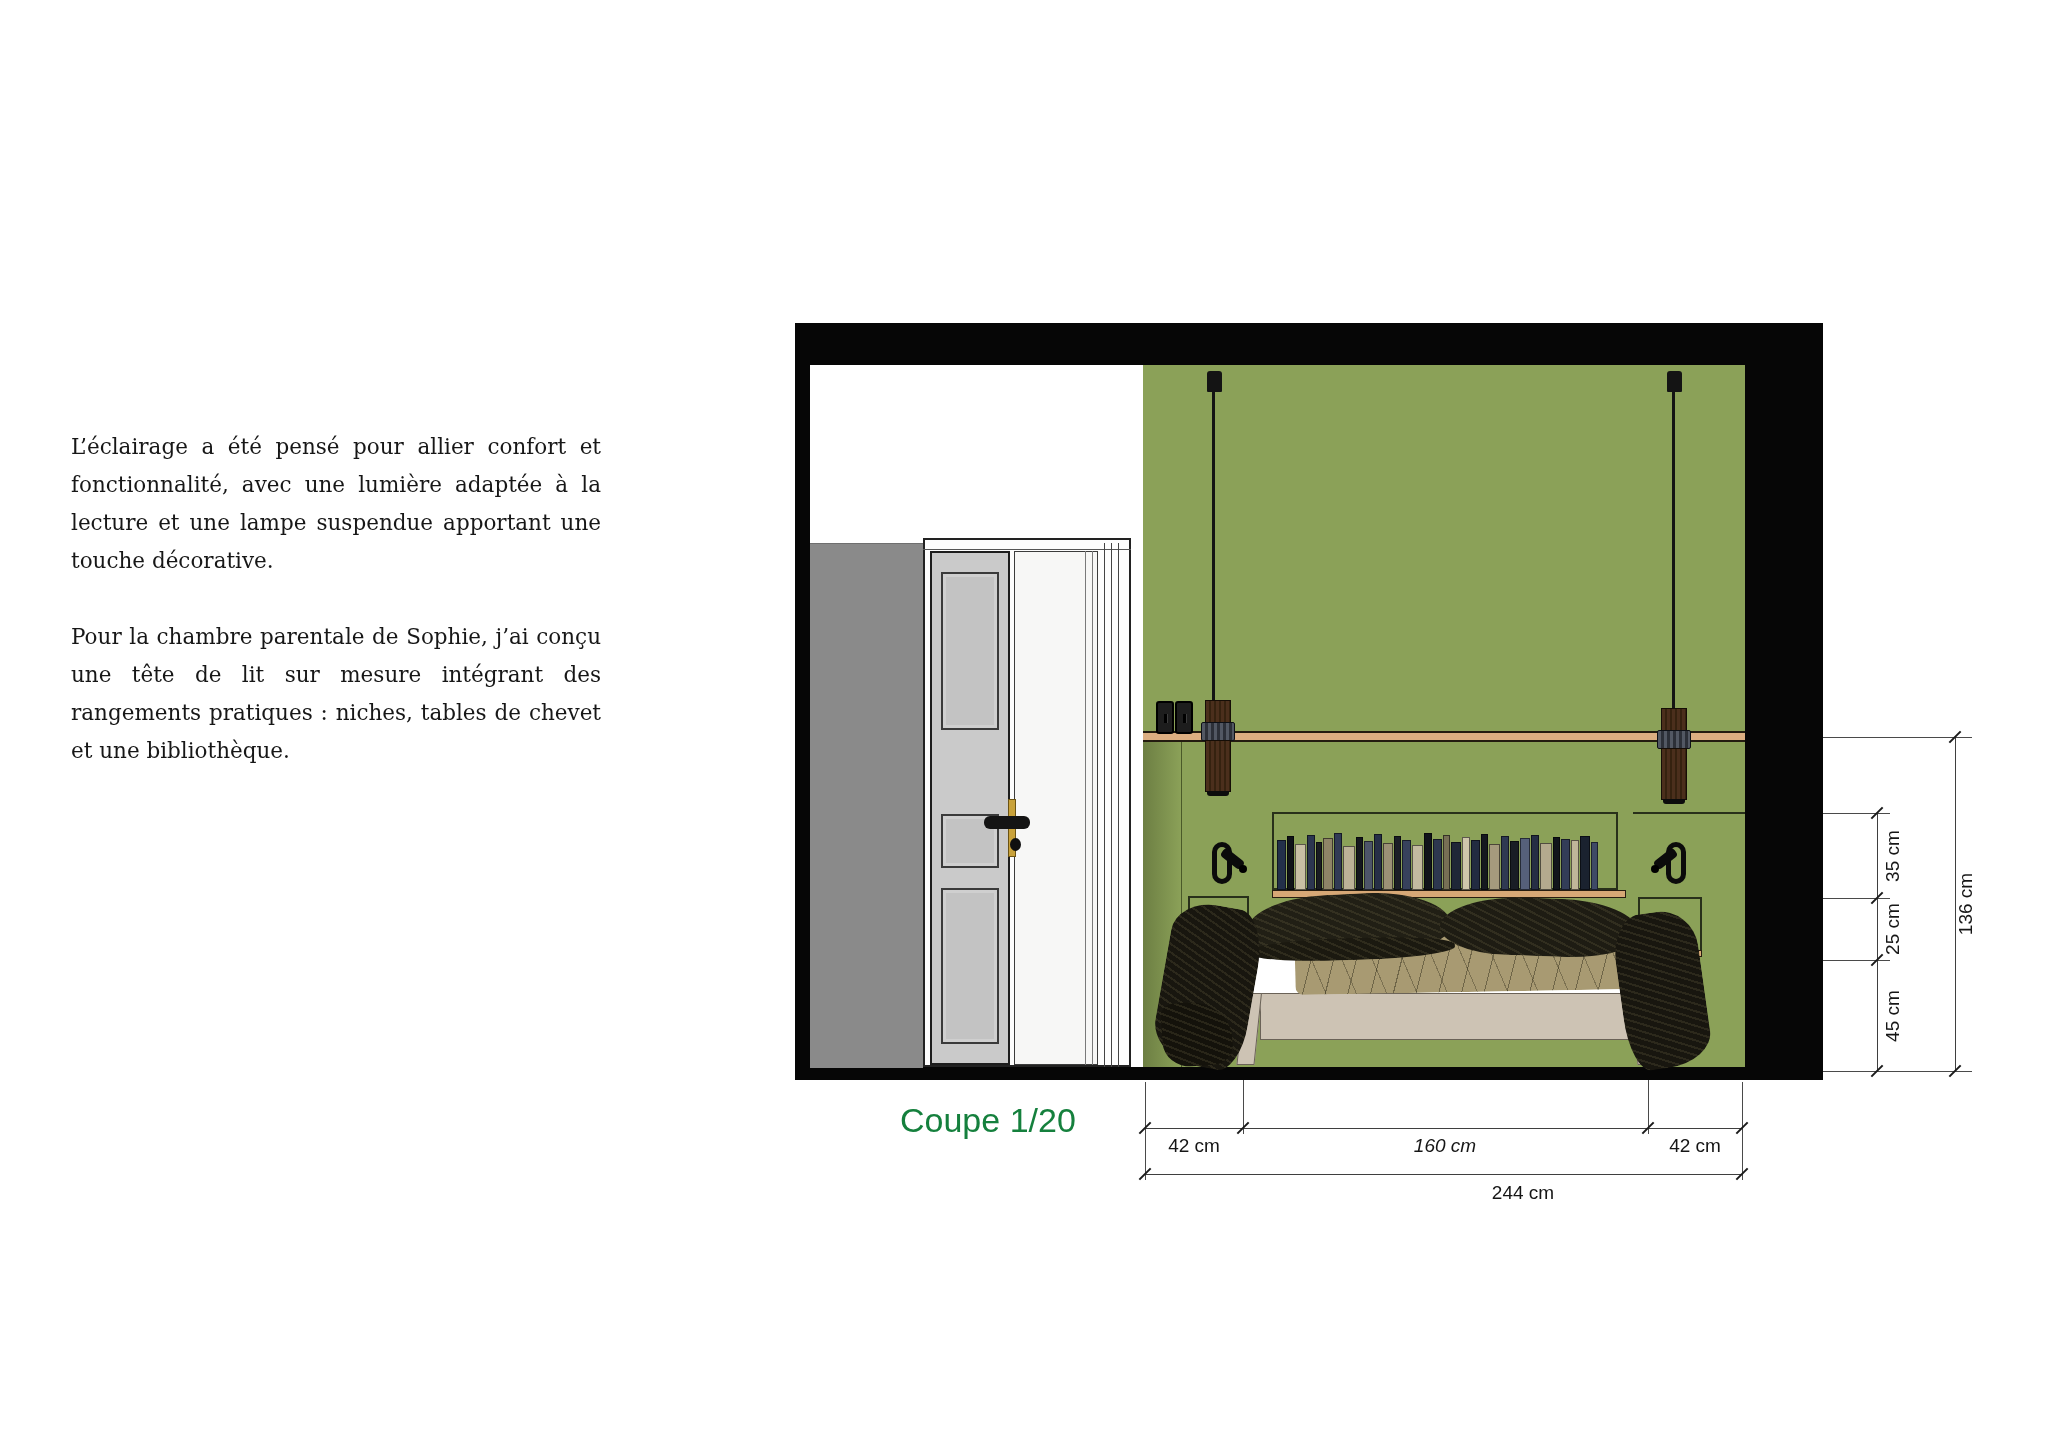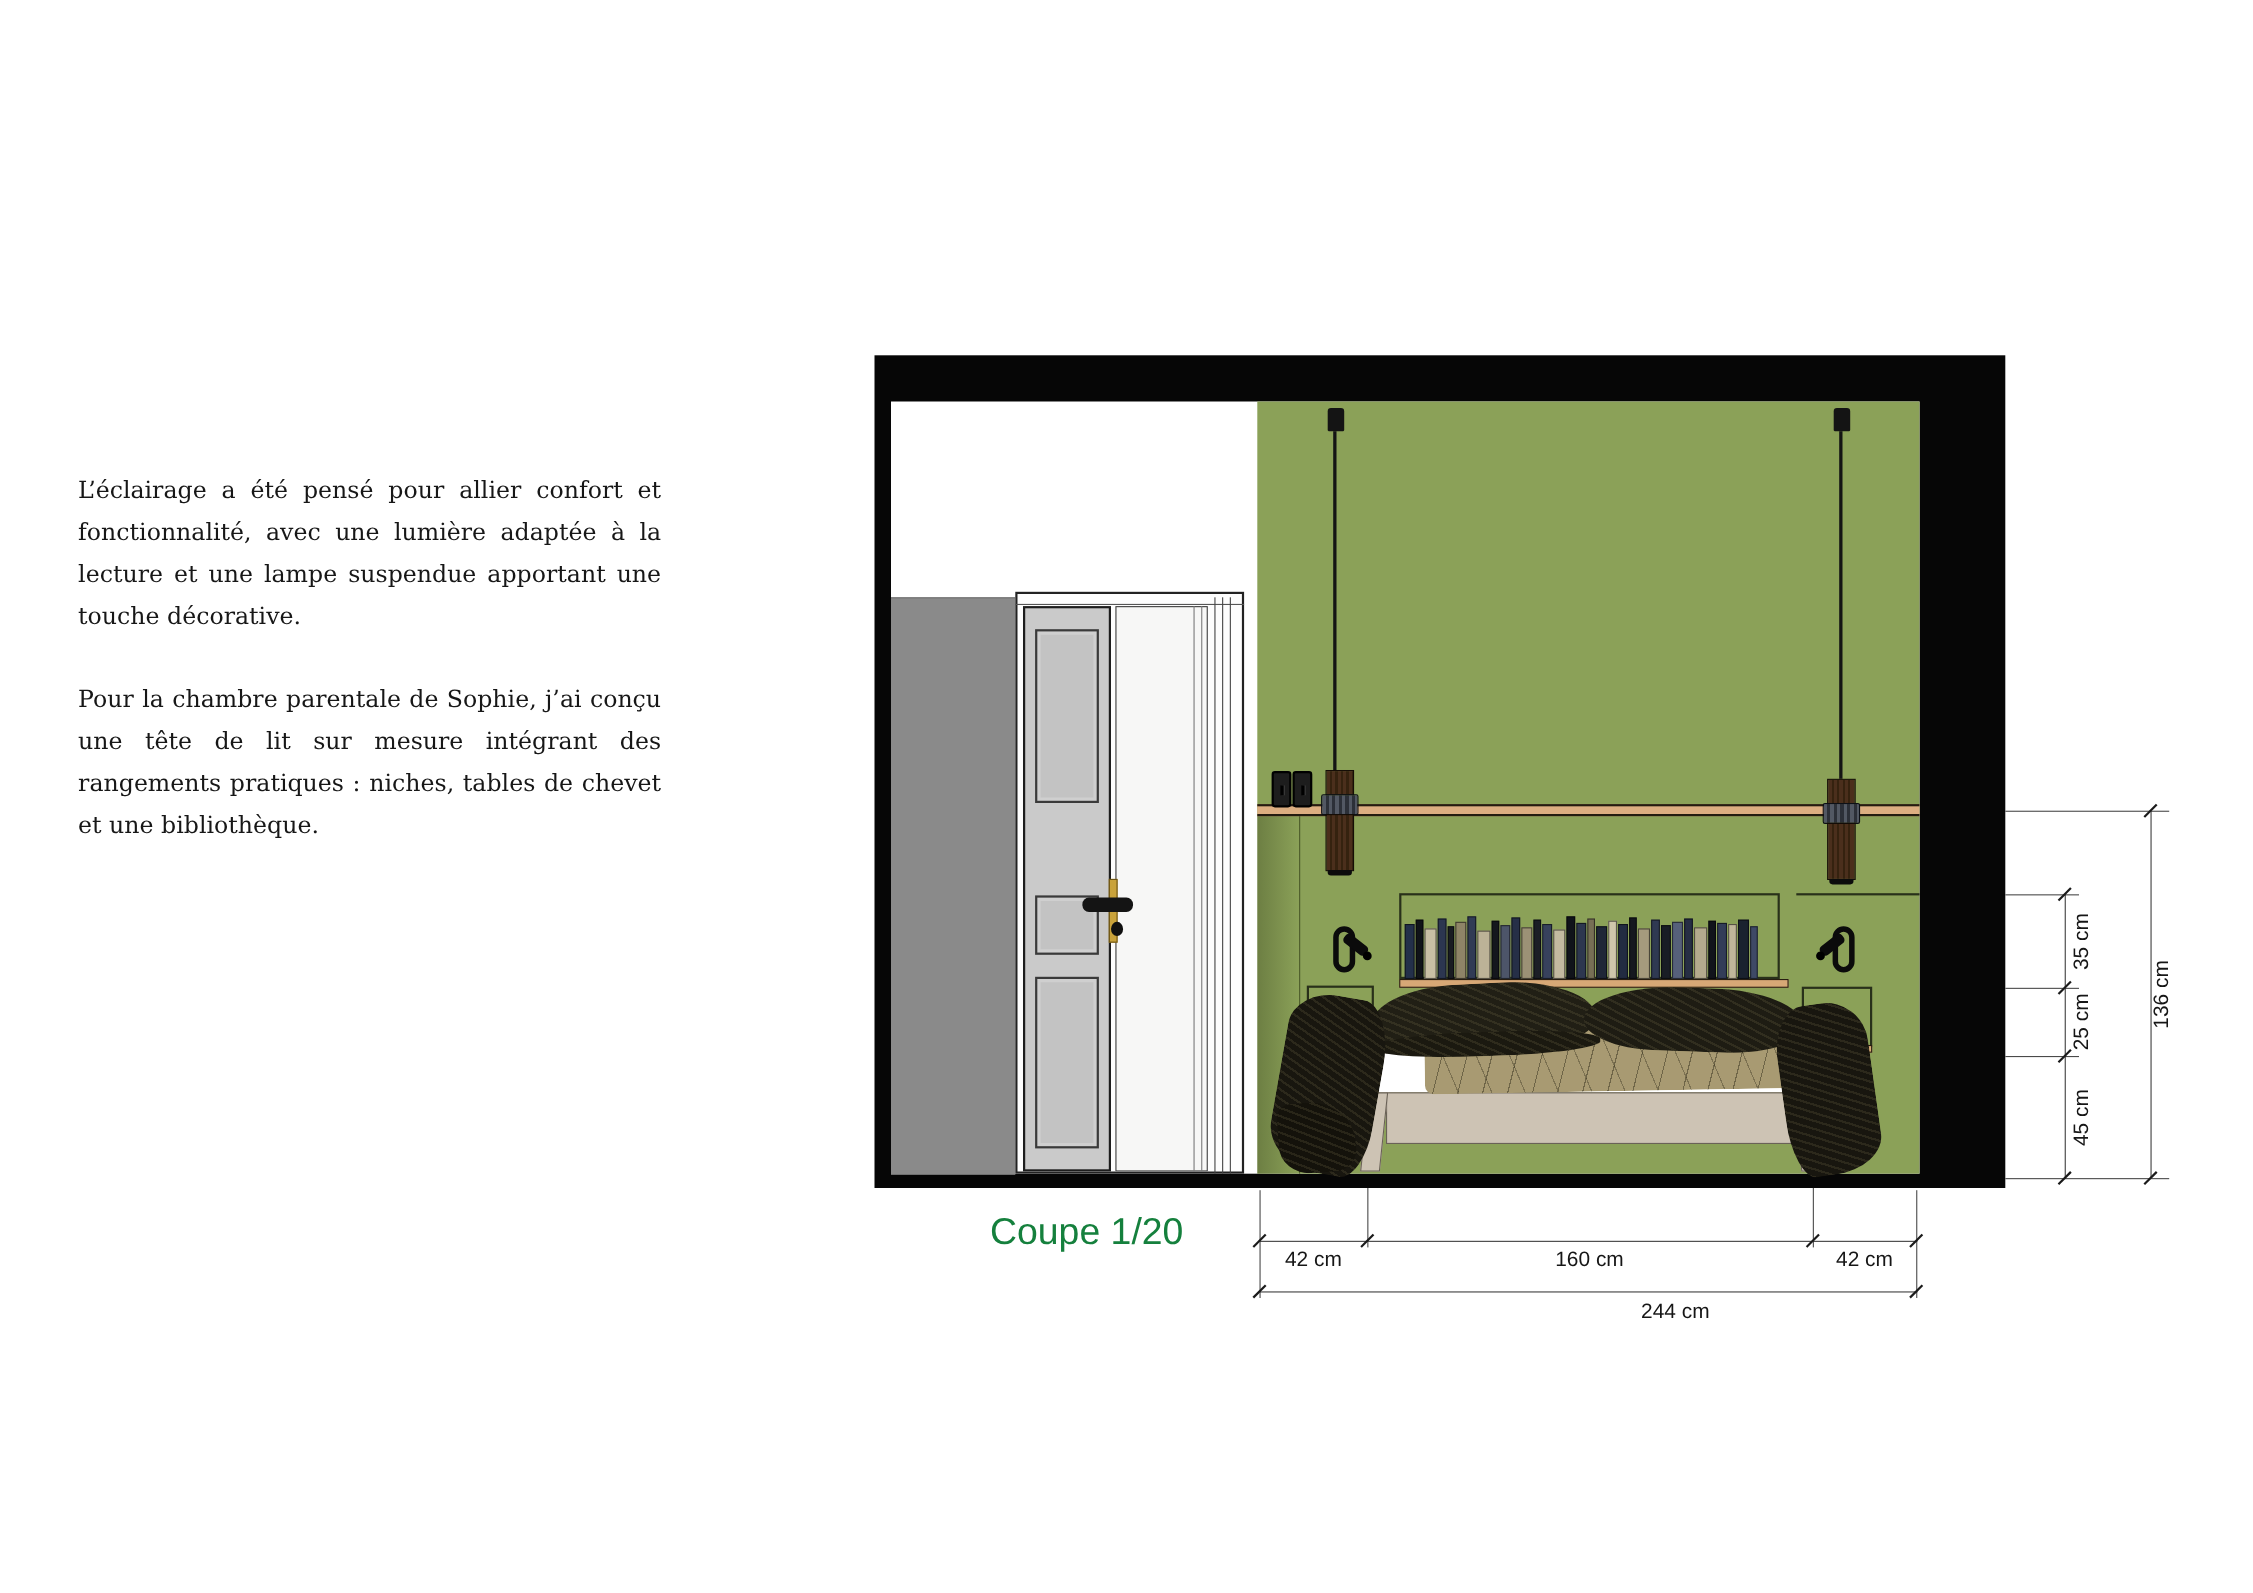--- a/index.html
+++ b/index.html
@@ -264,21 +264,21 @@
   <div class="ext-line" style="left:1145px;top:1082px;width:1px;height:98px;"></div>
   <div class="ext-line" style="left:1243px;top:1080px;width:1px;height:54px;"></div>
   <div class="ext-line" style="left:1648px;top:1080px;width:1px;height:54px;"></div>
   <div class="ext-line" style="left:1742px;top:1082px;width:1px;height:98px;"></div>
   <div class="dim-line" style="left:1145px;top:1128px;width:598px;height:1px;"></div>
   <div class="tick" style="left:1137px;top:1127px;"></div>
   <div class="tick" style="left:1235px;top:1127px;"></div>
   <div class="tick" style="left:1640px;top:1127px;"></div>
   <div class="tick" style="left:1734px;top:1127px;"></div>
   <div class="dim-label" style="left:1134px;top:1136px;">42 cm</div>
-  <div class="dim-label" style="left:1385px;top:1136px;">160 cm</div>
+  <div class="dim-label" style="left:1385px;top:1136px;font-style:italic;">160 cm</div>
   <div class="dim-label" style="left:1635px;top:1136px;">42 cm</div>
   <div class="dim-line" style="left:1145px;top:1174px;width:598px;height:1px;"></div>
   <div class="tick" style="left:1137px;top:1173px;"></div>
   <div class="tick" style="left:1734px;top:1173px;"></div>
   <div class="dim-label" style="left:1463px;top:1183px;">244 cm</div>
 
   <div class="ext-line" style="left:1823px;top:737px;width:149px;height:1px;"></div>
   <div class="ext-line" style="left:1823px;top:813px;width:67px;height:1px;"></div>
   <div class="ext-line" style="left:1823px;top:898px;width:67px;height:1px;"></div>
   <div class="ext-line" style="left:1823px;top:960px;width:67px;height:1px;"></div>

